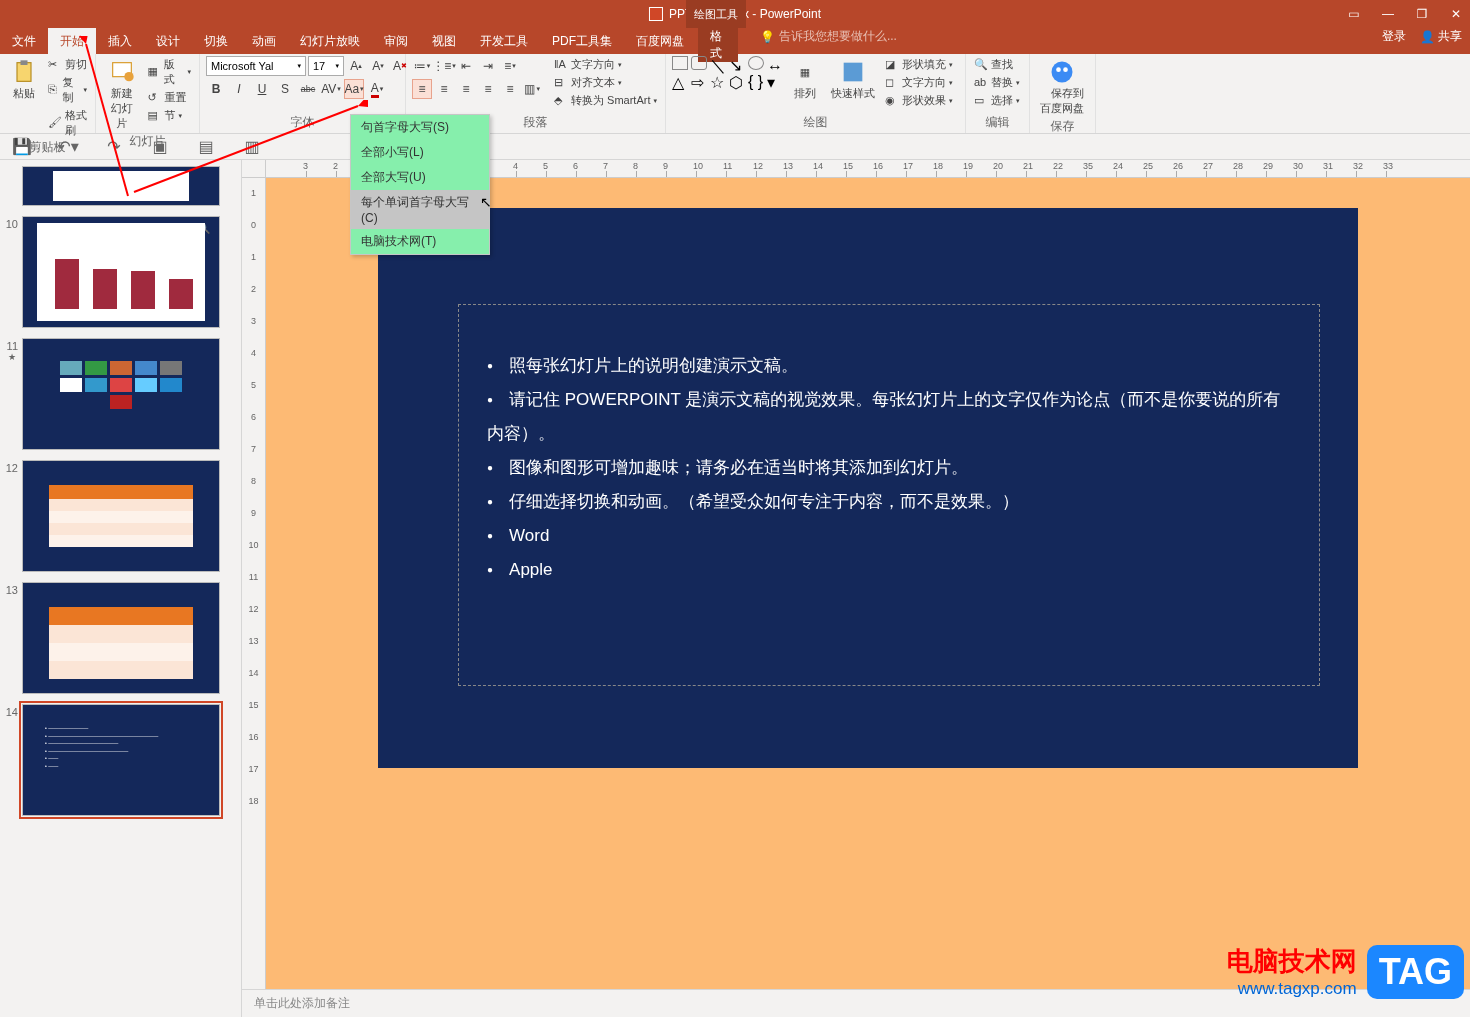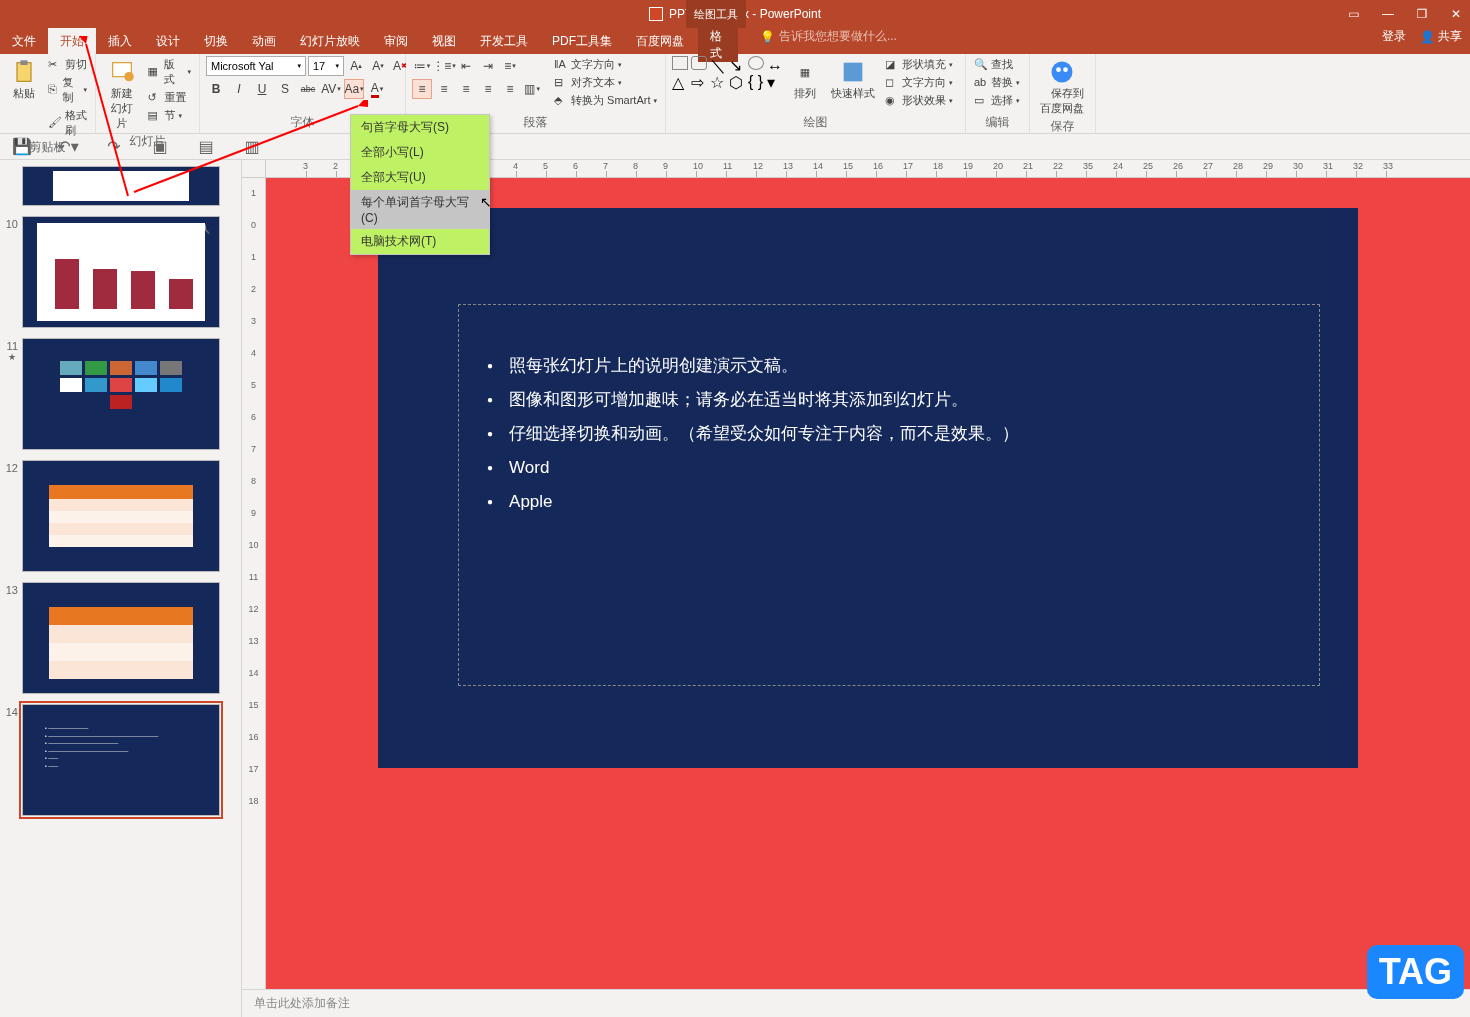--- a/index.html
+++ b/index.html
@@ -69,29 +69,29 @@
 .thumb .mini-text { position: absolute; left: 22px; top: 20px; right: 20px; color: #fff; font-size: 5px; line-height: 1.5; }
 .zoom-icon { position: absolute; right: 8px; top: 6px; font-size: 10px; color: #888; }
 
 .canvas-area { flex: 1; background: #e6e6e6; position: relative; display: flex; flex-direction: column; }
 .ruler-h { height: 18px; background: #f3f2f1; border-bottom: 1px solid #ccc; position: relative; font-size: 9px; color: #666; overflow: hidden; margin-left: 24px; }
 .ruler-h .marks { position: absolute; left: 0; right: 0; top: 0; bottom: 0; display: flex; align-items: flex-end; padding-left: 40px; }
 .ruler-h .mk { width: 30px; text-align: center; border-left: 1px solid #aaa; height: 6px; position: relative; }
 .ruler-h .mk span { position: absolute; top: -10px; left: -4px; }
 .canvas-inner { flex: 1; display: flex; position: relative; }
 .ruler-v { width: 24px; background: #f3f2f1; border-right: 1px solid #ccc; font-size: 9px; color: #666; display: flex; flex-direction: column; align-items: center; padding-top: 10px; gap: 22px; }
-.slide-viewport { flex: 1; overflow: auto; padding: 30px 10px; position: relative; background: #ef4444; }
+.slide-viewport { flex: 1; overflow: auto; padding: 30px 10px; position: relative; background: #fdba74; }
 .slide { width: 980px; height: 560px; background: #14285a; margin: 0 auto; position: relative; }
 .slide .textbox { position: absolute; left: 80px; top: 96px; right: 38px; bottom: 82px; border: 1px dashed #888; padding: 44px 28px; }
 .slide .textbox ul { list-style: none; color: #fff; font-size: 17px; line-height: 2.0; }
 .slide .textbox li::before { content: "●"; font-size: 10px; margin-right: 16px; vertical-align: 2px; }
 .notes-bar { height: 28px; background: #f3f2f1; border-top: 1px solid #d6d6d6; font-size: 12px; color: #888; padding-left: 12px; display: flex; align-items: center; }
 
 
-.dropdown { position: absolute; left: 350px; top: 114px; width: 140px; background: #bef264; border: 1px solid #c6c6c6; box-shadow: 2px 2px 4px rgba(0,0,0,0.2); z-index: 100; font-size: 12px; }
+.dropdown { position: absolute; left: 350px; top: 114px; width: 140px; background: #86efac; border: 1px solid #c6c6c6; box-shadow: 2px 2px 4px rgba(0,0,0,0.2); z-index: 100; font-size: 12px; }
 .dropdown .item { padding: 4px 10px; cursor: pointer; color: #333; }
 .dropdown .item.hover { background: #c5c5c5; }
 
 
 .arrow-svg { position: absolute; z-index: 50; pointer-events: none; }
 
 
 .watermark { position: absolute; right: 0; bottom: 14px; display: flex; align-items: center; gap: 10px; padding: 4px 6px; }
 .watermark .wtxt { text-align: right; }
 .watermark .l1 { color: #ff0000; font-size: 26px; font-weight: bold; }
@@ -656,30 +656,35 @@
           <div>15</div>
           <div>16</div>
           <div>17</div>
           <div>18</div>
         </div>
       <div class="slide-viewport">
         <div class="slide">
           <div class="textbox">
             <ul id="slide-bullets">
                 <li>照每张幻灯片上的说明创建演示文稿。</li>
+                <li>请记住 POWERPOINT 是演示文稿的视觉效果。每张幻灯片上的文字仅作为论点（而不是你要说的所有内容）。</li>
                 <li>图像和图形可增加趣味；请务必在适当时将其添加到幻灯片。</li>
                 <li>仔细选择切换和动画。（希望受众如何专注于内容，而不是效果。）</li>
                 <li>Word</li>
                 <li>Apple</li>
               </ul>
           </div>
         </div>
       </div>
     </div>
     <div class="notes-bar">单击此处添加备注</div>
   </div>
 </div>
 
 <div style="position:absolute;left:480px;top:194px;z-index:200;font-size:14px;color:#000">↖</div>
 
 <div class="watermark">
+  <div class="wtxt">
+    <div class="l1">电脑技术网</div>
+    <div class="l2">www.tagxp.com</div>
+  </div>
   <div class="tag">TAG</div>
 </div>
 
 </body></html>

